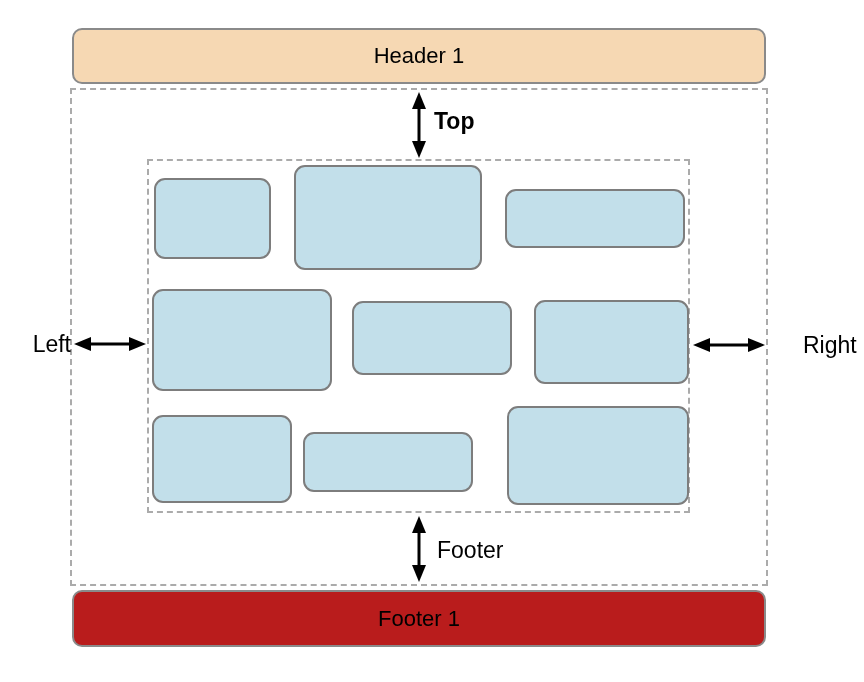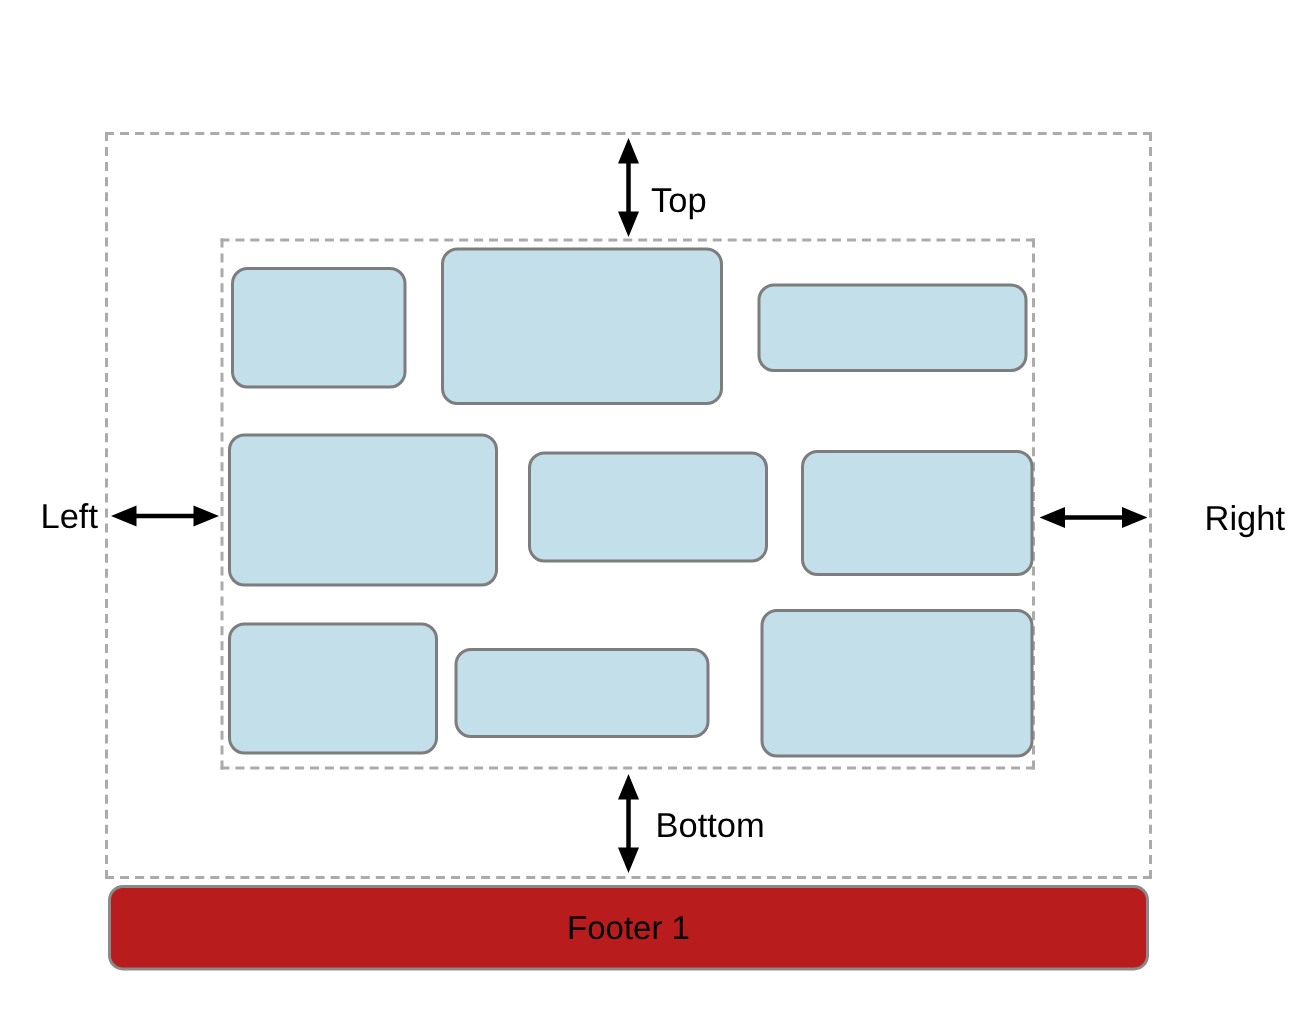--- a/index.html
+++ b/index.html
@@ -90,30 +90,33 @@
   .arrow-left   { left: 74px;  top: 332px; }
   .arrow-right  { left: 693px; top: 333px; }
 
   
   .inset-label {
     position: absolute;
     font-size: 23px;
     line-height: 26px;
     white-space: nowrap;
   }
-  .label-top    { left: 434px; top: 120px; }
+  .label-top    { left: 434px; top: 108px; font-weight: bold; }
   .label-bottom { left: 437px; top: 537px; }
-  .label-left   { left: 27px;  top: 331px; width: 44px; text-align: left; }
+  .label-left   { left: 27px;  top: 331px; width: 44px; text-align: right; }
   .label-right  { left: 770px; top: 332px; margin-left: 33px; }
 </style>
 </head>
 <body>
 
 <div class="canvas">
 
+  <div class="bar header">
+    <span>Header 1</span>
+  </div>
 
   <div class="dashed outer-box"></div>
 
   <div class="dashed inner-box"></div>
 
   <div class="cell c1"></div>
   <div class="cell c2"></div>
   <div class="cell c3"></div>
   <div class="cell c4"></div>
   <div class="cell c5"></div>
@@ -131,21 +134,21 @@
   </span>
   <span class="inset-label label-top">Top</span>
 
   <span class="arrow arrow-bottom">
     <svg width="24" height="66" viewBox="0 0 24 66" xmlns="http://www.w3.org/2000/svg">
       <line x1="12" y1="12" x2="12" y2="54" stroke="#000" stroke-width="3"></line>
       <polygon points="12,0 5,17 19,17" fill="#000"></polygon>
       <polygon points="12,66 5,49 19,49" fill="#000"></polygon>
     </svg>
   </span>
-  <span class="inset-label label-bottom">Bottom</span>
+  <span class="inset-label label-bottom">Footer</span>
 
   <span class="arrow arrow-left">
     <svg width="72" height="24" viewBox="0 0 72 24" xmlns="http://www.w3.org/2000/svg">
       <line x1="12" y1="12" x2="60" y2="12" stroke="#000" stroke-width="3"></line>
       <polygon points="0,12 17,5 17,19" fill="#000"></polygon>
       <polygon points="72,12 55,5 55,19" fill="#000"></polygon>
     </svg>
   </span>
   <span class="inset-label label-left">Left</span>
 

